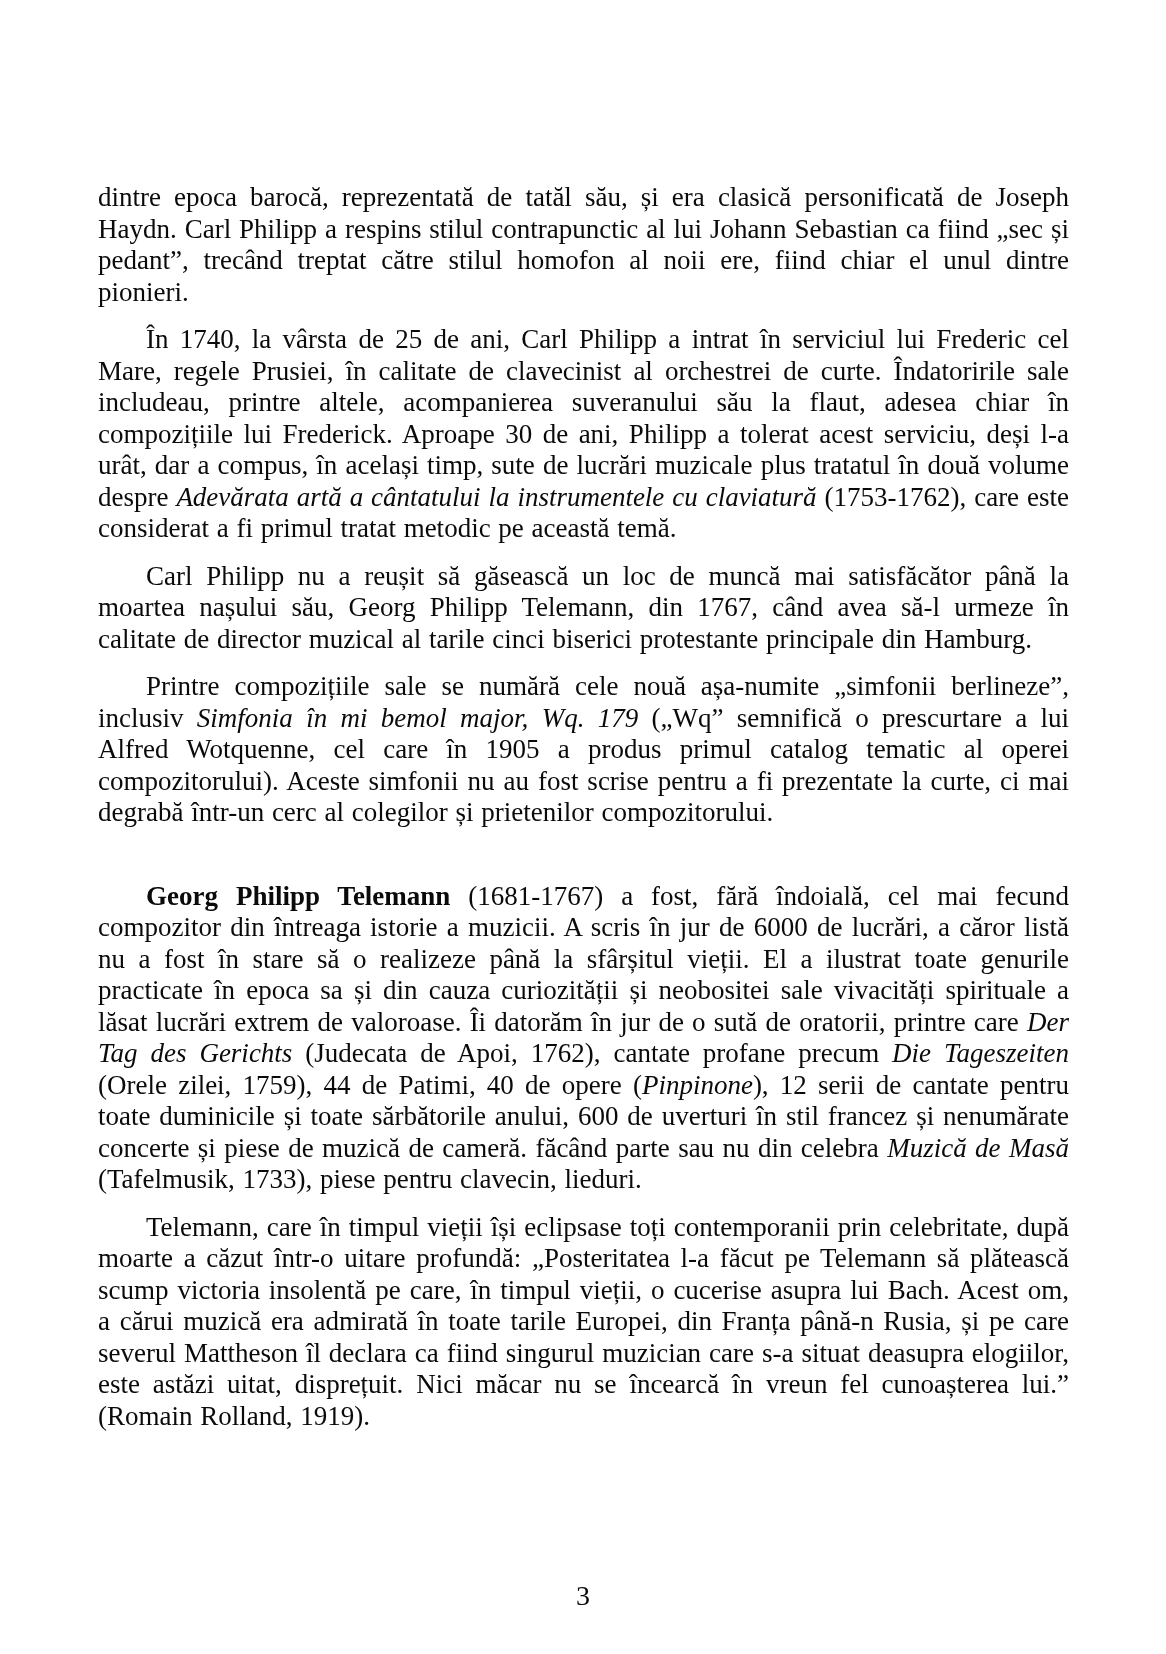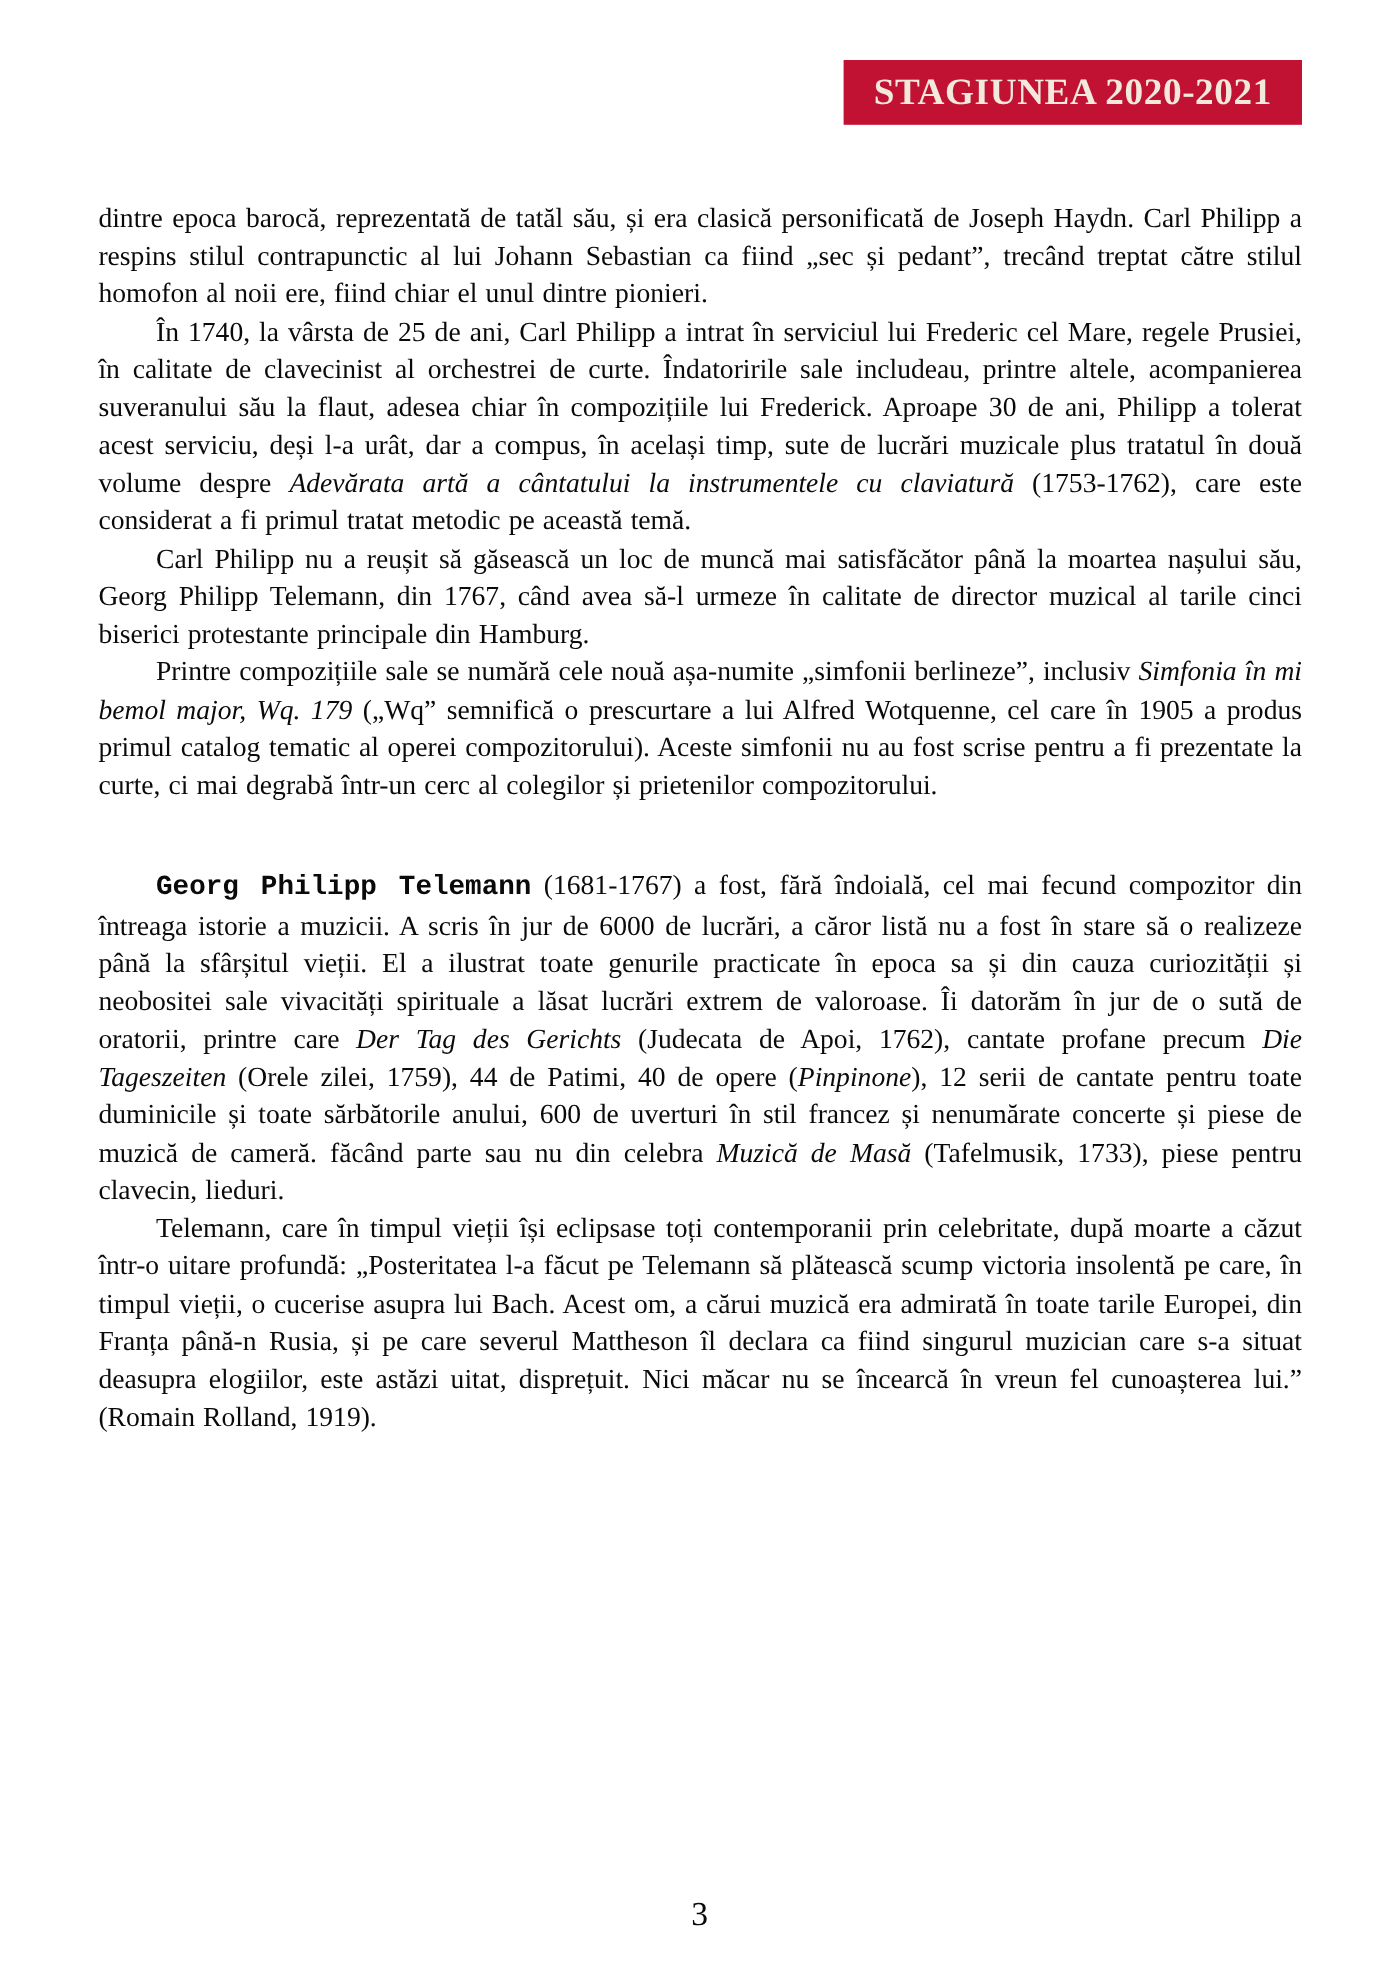--- a/index.html
+++ b/index.html
@@ -25,48 +25,45 @@
     font-size: 31px;
     letter-spacing: 0.5px;
   }
   .body-text {
     position: absolute;
     top: 166px;
     left: 82px;
     width: 1003px;
   }
   .para {
-    margin: 0;
+    margin: 16px;
     text-align: justify;
-    font-size: 23px;
+    font-size: 27px;
     line-height: 31.5px;
     word-spacing: 1px;
   }
   .para.indent { text-indent: 48px; }
   .para.space-before { margin-top: 52px; }
   .seg-n { font-style: normal; font-weight: normal; }
   .seg-i { font-style: italic; }
-  .seg-b { font-weight: bold; font-family: Liberation Mono, monospace; }
+  .seg-b { font-weight: bold; }
   .seg-bi { font-weight: normal; font-style: italic; }
   .page-number {
     position: absolute;
     top: 1580px;
     left: 0;
     width: 100%;
     text-align: center;
     font-size: 28px;
   }
 </style>
 </head>
 <body>
 
 <div class="page">
-  <div class="banner" style="background: rgb(193, 18, 51); color: rgb(242, 233, 220);">
-    <span>STAGIUNEA 2020-2021</span>
-  </div>
 
   <div class="body-text">
       <p class="para"><span class="seg-n">dintre epoca barocă, reprezentată de tatăl său, și era clasică personificată de Joseph Haydn. Carl Philipp a respins stilul contrapunctic al lui Johann Sebastian ca fiind „sec și pedant”, trecând treptat către stilul homofon al noii ere, fiind chiar el unul dintre pionieri.</span></p>
       <p class="para indent"><span class="seg-n">În 1740, la vârsta de 25 de ani, Carl Philipp a intrat în serviciul lui Frederic cel Mare, regele Prusiei, în calitate de clavecinist al orchestrei de curte. Îndatoririle sale includeau, printre altele, acompanierea suveranului său la flaut, adesea chiar în compozițiile lui Frederick. Aproape 30 de ani, Philipp a tolerat acest serviciu, deși l-a urât, dar a compus, în același timp, sute de lucrări muzicale plus tratatul în două volume despre </span><span class="seg-i">Adevărata artă a cântatului la instrumentele cu claviatură</span><span class="seg-n"> (1753-1762), care este considerat a fi primul tratat metodic pe această temă.</span></p>
       <p class="para indent"><span class="seg-n">Carl Philipp nu a reușit să găsească un loc de muncă mai satisfăcător până la moartea nașului său, Georg Philipp Telemann, din 1767, când avea să-l urmeze în calitate de director muzical al tarile cinci biserici protestante principale din Hamburg.</span></p>
       <p class="para indent"><span class="seg-n">Printre compozițiile sale se numără cele nouă așa-numite „simfonii berlineze”, inclusiv </span><span class="seg-bi">Simfonia în mi bemol major, Wq. 179</span><span class="seg-n"> („Wq” semnifică o prescurtare a lui Alfred Wotquenne, cel care în 1905 a produs primul catalog tematic al operei compozitorului). Aceste simfonii nu au fost scrise pentru a fi prezentate la curte, ci mai degrabă într-un cerc al colegilor și prietenilor compozitorului.</span></p>
       <p class="para indent space-before"><span class="seg-b">Georg Philipp Telemann</span><span class="seg-n"> (1681-1767) a fost, fără îndoială, cel mai fecund compozitor din întreaga istorie a muzicii. A scris în jur de 6000 de lucrări, a căror listă nu a fost în stare să o realizeze până la sfârșitul vieții. El a ilustrat toate genurile practicate în epoca sa și din cauza curiozității și neobositei sale vivacități spirituale a lăsat lucrări extrem de valoroase. Îi datorăm în jur de o sută de oratorii, printre care </span><span class="seg-i">Der Tag des Gerichts</span><span class="seg-n"> (Judecata de Apoi, 1762), cantate profane precum </span><span class="seg-i">Die Tageszeiten</span><span class="seg-n"> (Orele zilei, 1759), 44 de Patimi, 40 de opere (</span><span class="seg-i">Pinpinone</span><span class="seg-n">), 12 serii de cantate pentru toate duminicile și toate sărbătorile anului, 600 de uverturi în stil francez și nenumărate concerte și piese de muzică de cameră. făcând parte sau nu din celebra </span><span class="seg-i">Muzică de Masă</span><span class="seg-n"> (Tafelmusik, 1733), piese pentru clavecin, lieduri.</span></p>
       <p class="para indent"><span class="seg-n">Telemann, care în timpul vieții își eclipsase toți contemporanii prin celebritate, după moarte a căzut într-o uitare profundă: „Posteritatea l-a făcut pe Telemann să plătească scump victoria insolentă pe care, în timpul vieții, o cucerise asupra lui Bach. Acest om, a cărui muzică era admirată în toate tarile Europei, din Franța până-n Rusia, și pe care severul Mattheson îl declara ca fiind singurul muzician care s-a situat deasupra elogiilor, este astăzi uitat, disprețuit. Nici măcar nu se încearcă în vreun fel cunoașterea lui.” (Romain Rolland, 1919).</span></p>
     </div>
 

